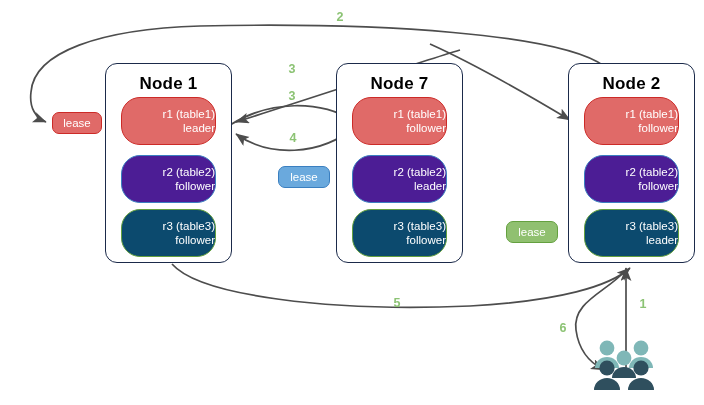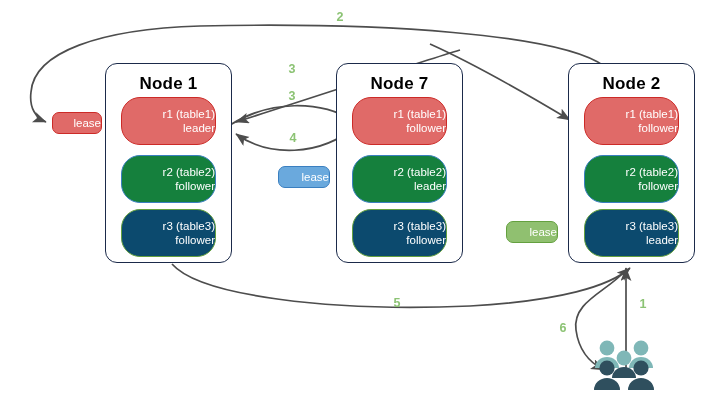--- a/index.html
+++ b/index.html
@@ -45,31 +45,31 @@
     justify-content: center;
     color: #ffffff;
     font-size: 11.5px;
     line-height: 14px;
     text-align: center;
     border-width: 1.4px;
     border-style: solid;
   }
   .replica .ln { display: block; white-space: nowrap; }
   .rep-red   { background: #e06a68; border-color: #cc2a27; }
-  .rep-blue  { background: #15803d; border-color: #3a7fc0; }
+  .rep-blue  { background: #4c1d95; border-color: #3a7fc0; }
   .rep-green { background: #0c4a6e; border-color: #64a03f; }
 
   
   .lease {
     position: absolute;
     box-sizing: border-box;
     border-radius: 7px;
     display: flex;
     align-items: center;
-    justify-content: flex-end;
+    justify-content: center;
     color: #ffffff;
     font-size: 11.5px;
     border-width: 1.4px;
     border-style: solid;
   }
   
   .step {
     position: absolute;
     color: #8cc374;
     font-size: 12.5px;

